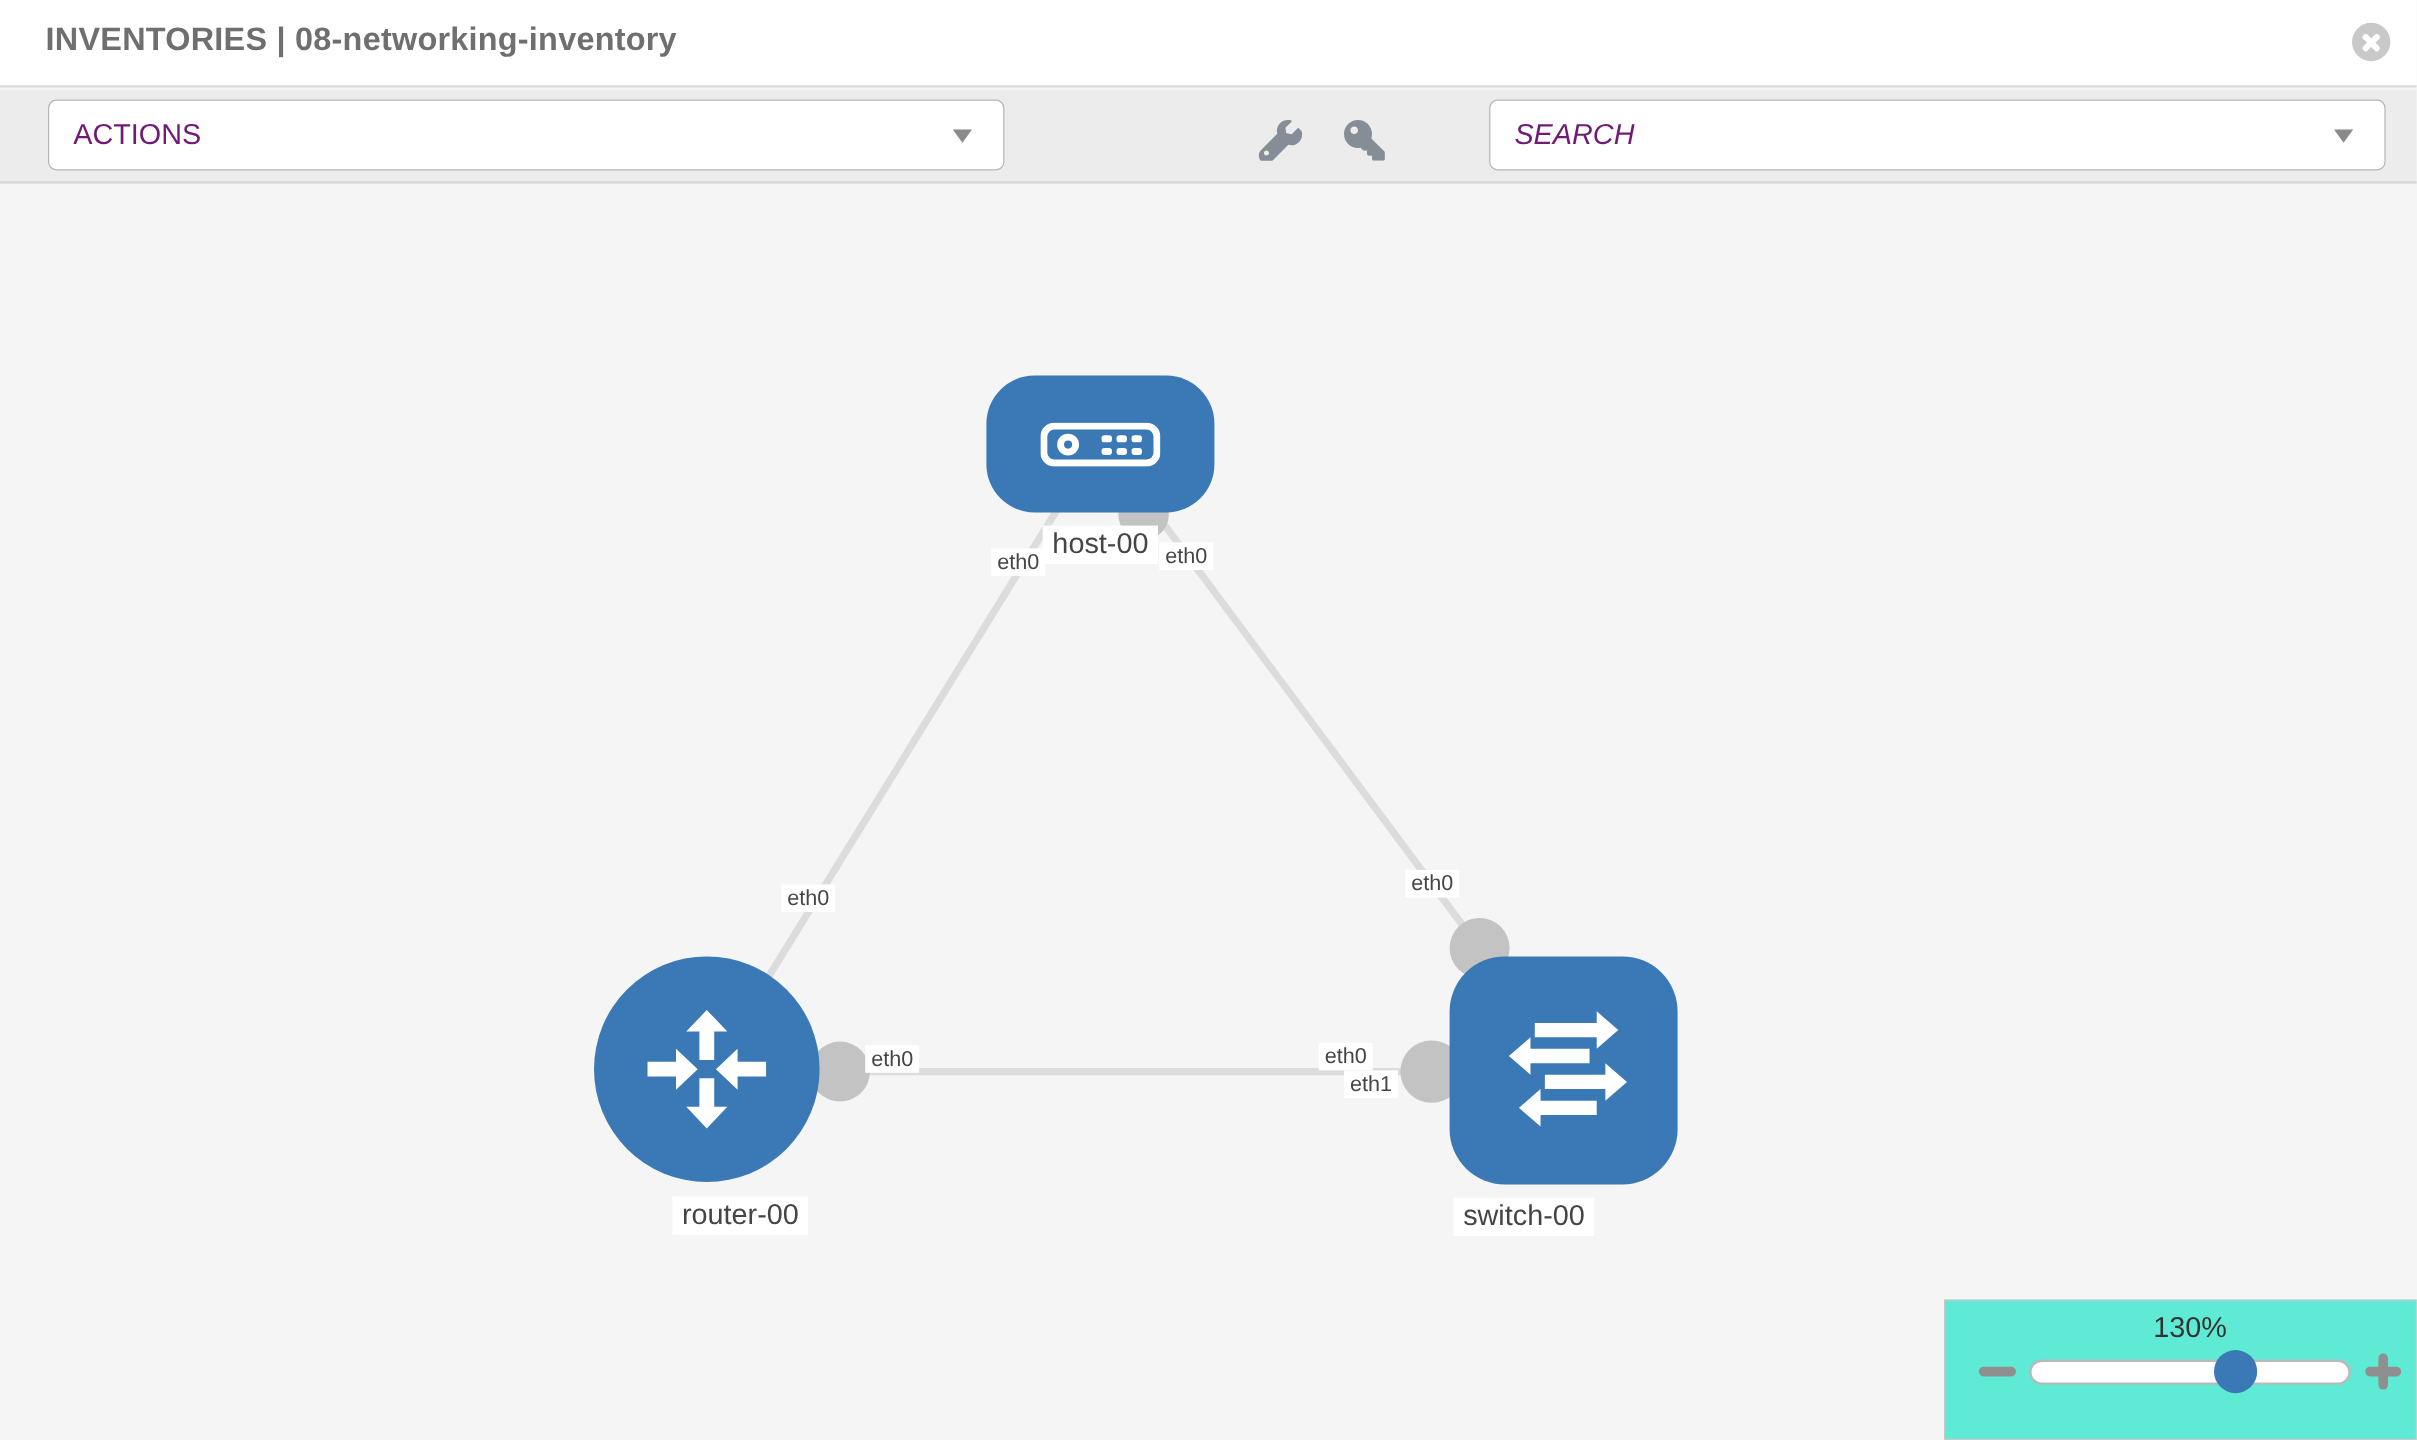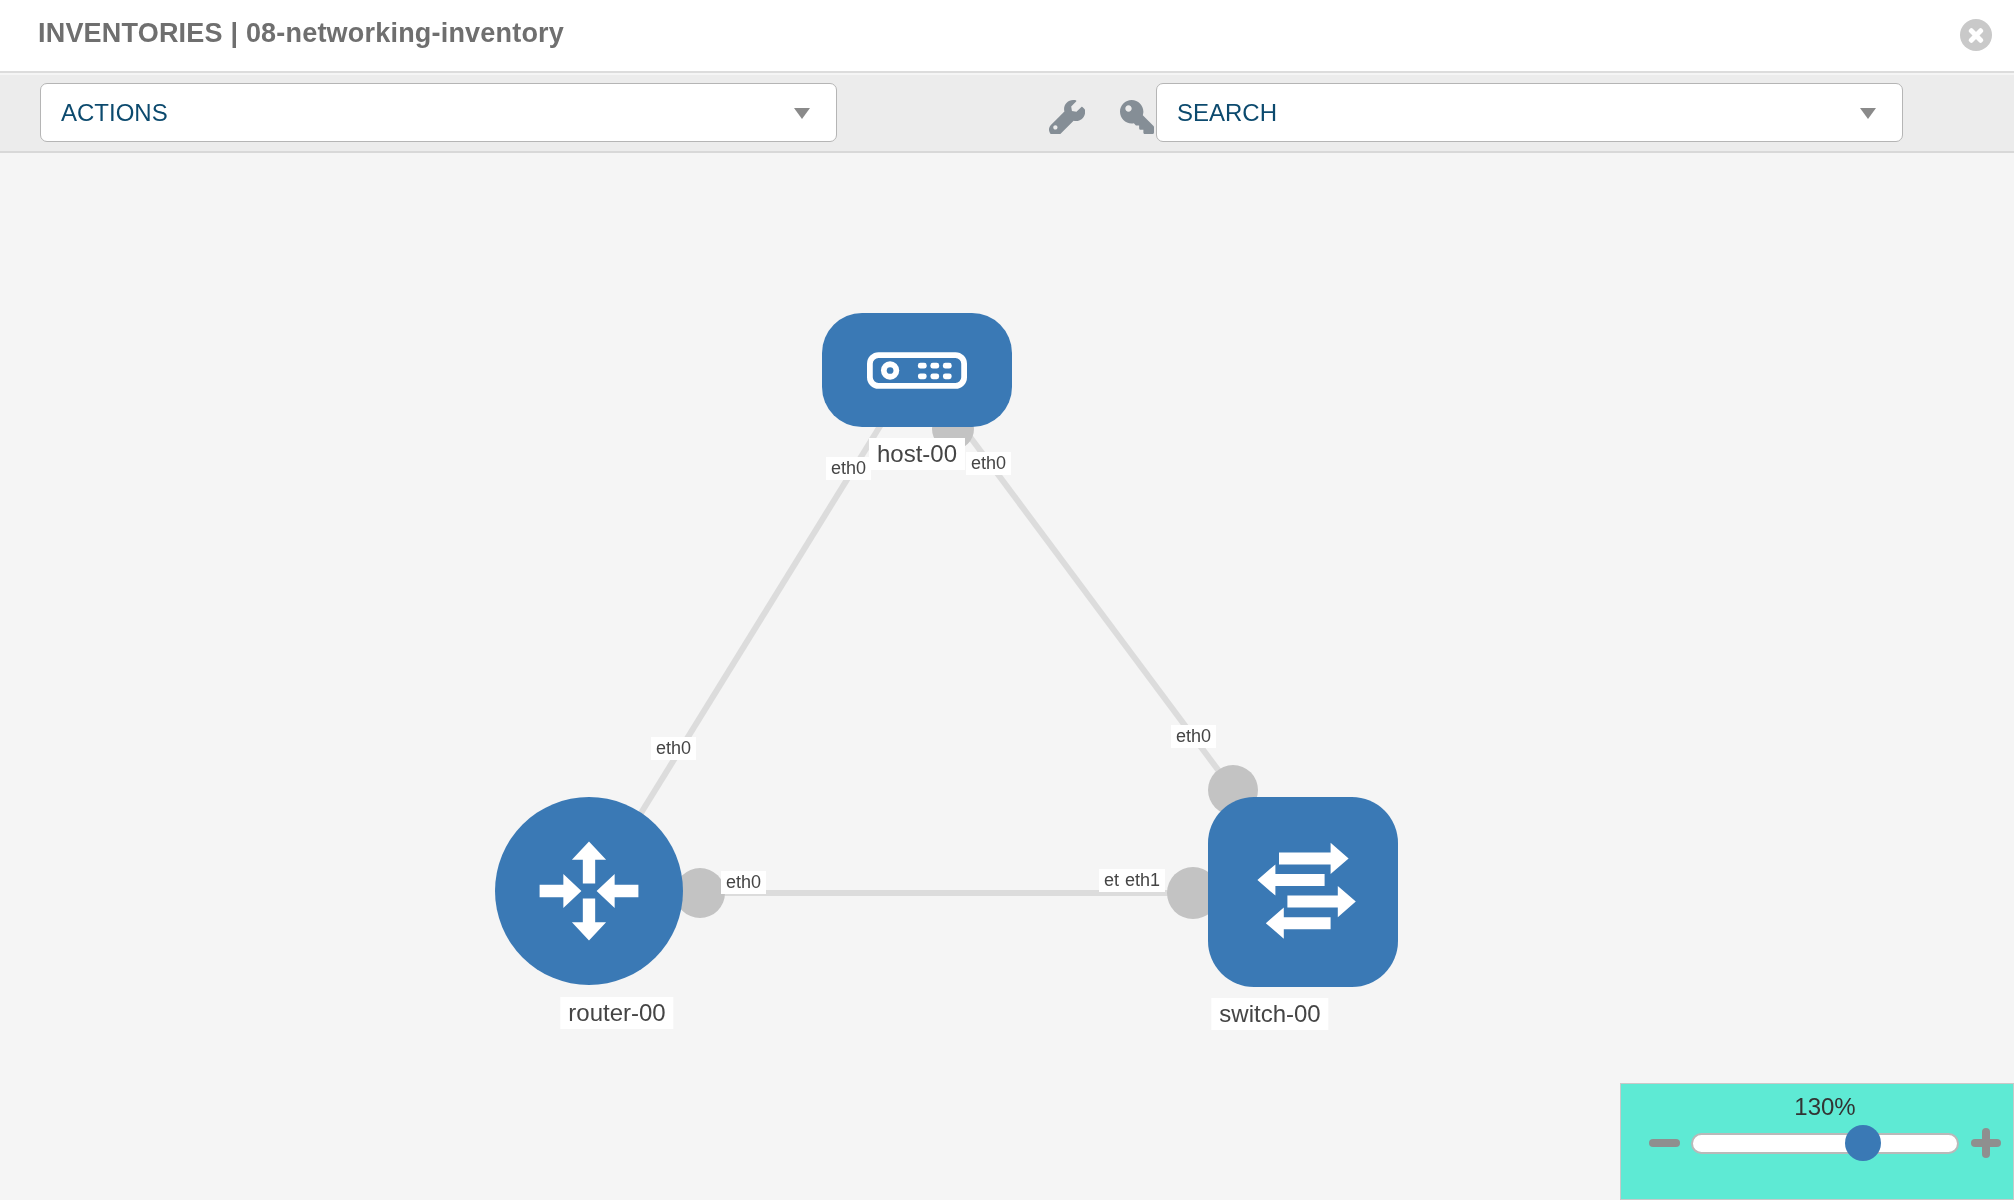--- a/index.html
+++ b/index.html
@@ -10,24 +10,24 @@
   .hdr { position:absolute; left:0; top:0; width:2014px; height:73px; background:#ffffff; border-bottom:2px solid #dcdcdc; }
   .hdr-title { position:absolute; left:38px; top:18px; font-size:27px; font-weight:700; color:#6f6f6f; letter-spacing:.2px; }
   .close-btn { position:absolute; right:22px; top:19px; width:32px; height:32px; border-radius:50%; background:#c9c9c9; cursor:pointer; }
   .close-btn .xb { position:absolute; left:7px; top:13.5px; width:18px; height:5px; border-radius:2px; background:#ffffff; }
   .close-btn .xb1 { transform:rotate(45deg); }
   .close-btn .xb2 { transform:rotate(-45deg); }
 
   
   .tbar { position:absolute; left:0; top:75px; width:2014px; height:78px; background:#ececec; border-bottom:2px solid #d8d8d8; }
   .select-box { position:absolute; top:8px; height:59px; background:#ffffff; border:1px solid #b5b5b5; border-radius:7px; display:flex; align-items:center; cursor:pointer; }
-  .select-box .sel-label { font-size:24px; color:#0c4a6e; padding-left:20px; }
+  .select-box .sel-label { font-size:24px; color:#701a75; padding-left:20px; }
   .caret { position:absolute; right:26px; top:24px; width:0; height:0; border-left:8px solid transparent; border-right:8px solid transparent; border-top:11px solid #8a8a8a; }
   .sel-actions { left:40px; width:797px; }
-  .sel-search { left:1156px; width:747px; }
+  .sel-search { left:1241px; width:747px;font-style:italic; }
   .tool-icon { position:absolute; top:25px; width:38px; height:34px; cursor:pointer; }
   .tool-icon svg { width:100%; height:100%; fill:#858e96; }
   .ti-wrench { left:1047px; }
   .ti-key { left:1118px; }
 
   
   .canvas { position:absolute; left:0; top:155px; width:2014px; height:1045px; background:#f5f5f5; }
   .links-svg { position:absolute; left:0; top:0; width:2014px; height:1045px; }
   .link { stroke:#dcdcdc; stroke-width:6; }
   .port { fill:#c3c3c3; }
@@ -136,21 +136,21 @@
 <span class="lbl node-label" style="left:917px; top:438px;">host-00</span>
 <span class="lbl node-label" style="left:590px; top:997px;margin-left:27px;">router-00</span>
 <span class="lbl node-label" style="left:1270px; top:998px;">switch-00</span>
 
 <span class="lbl port-label" style="left:826px;  top:457px;">eth0</span>
 <span class="lbl port-label" style="left:966px;  top:452px;">eth0</span>
 <span class="lbl port-label" style="left:651px;  top:737px;">eth0</span>
 <span class="lbl port-label" style="left:1171px; top:725px;">eth0</span>
 <span class="lbl port-label" style="left:721px;  top:871px;">eth0</span>
 <span class="lbl port-label" style="left:1099px; top:869px;">eth0</span>
-<span class="lbl port-label" style="left:1120px; top:869px;">eth1</span>
+<span class="lbl port-label" style="left:1120px; top:892px;">eth1</span>
 
 <div class="zoom-panel">
   <div class="zoom-value">130%</div>
   <div class="zoom-minus"></div>
   <div class="zoom-track"></div>
   <div class="zoom-thumb"></div>
   <div class="zoom-plus">
     <span class="ph"></span>
     <span class="pv"></span>
   </div>

